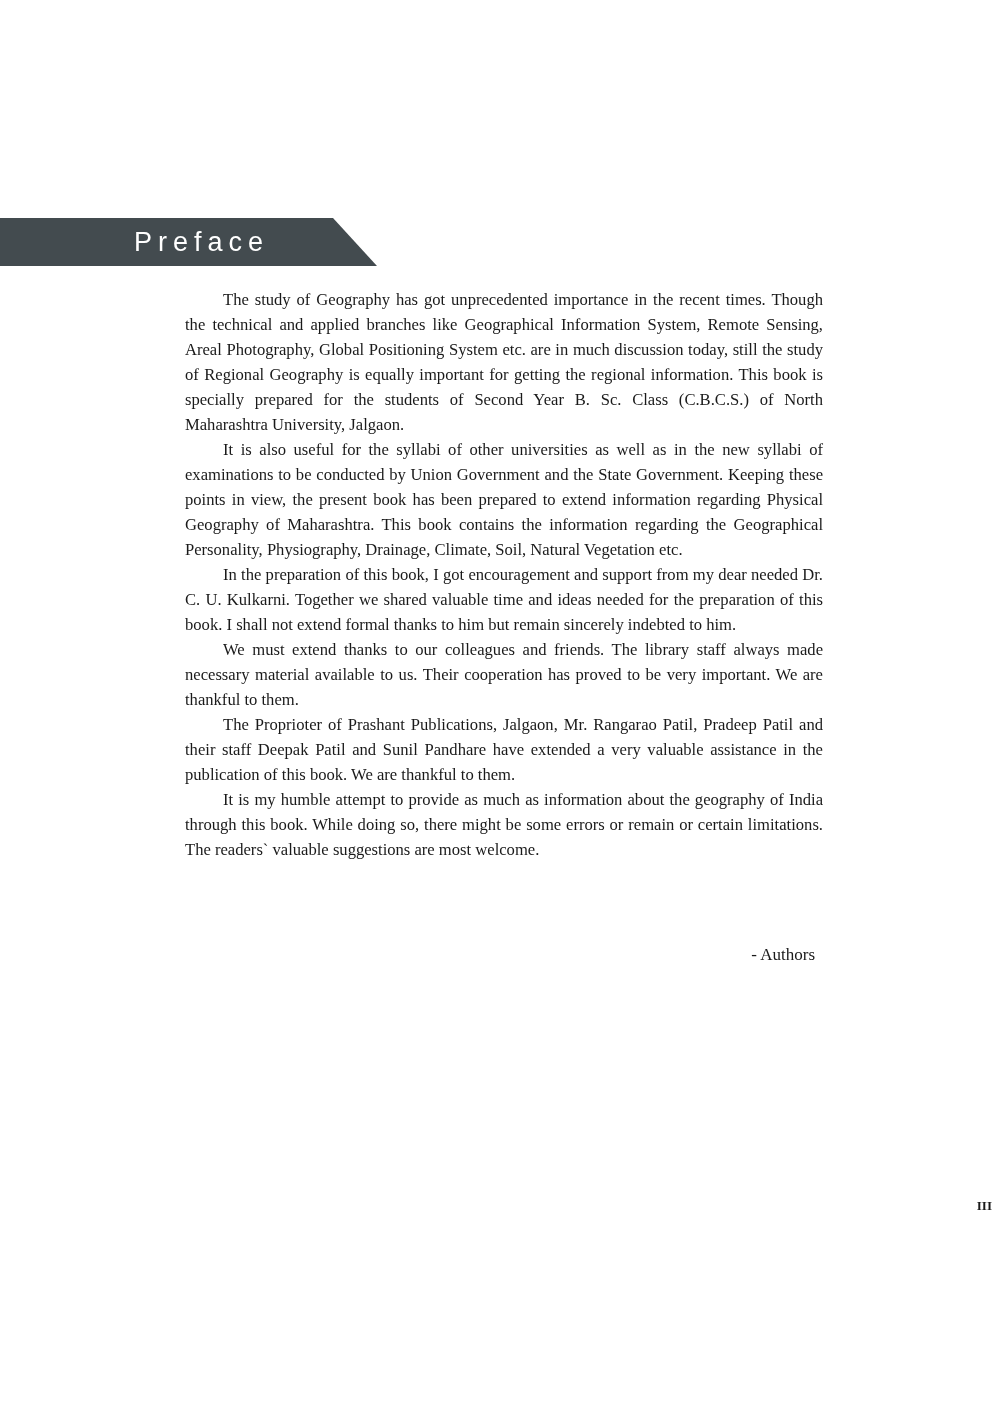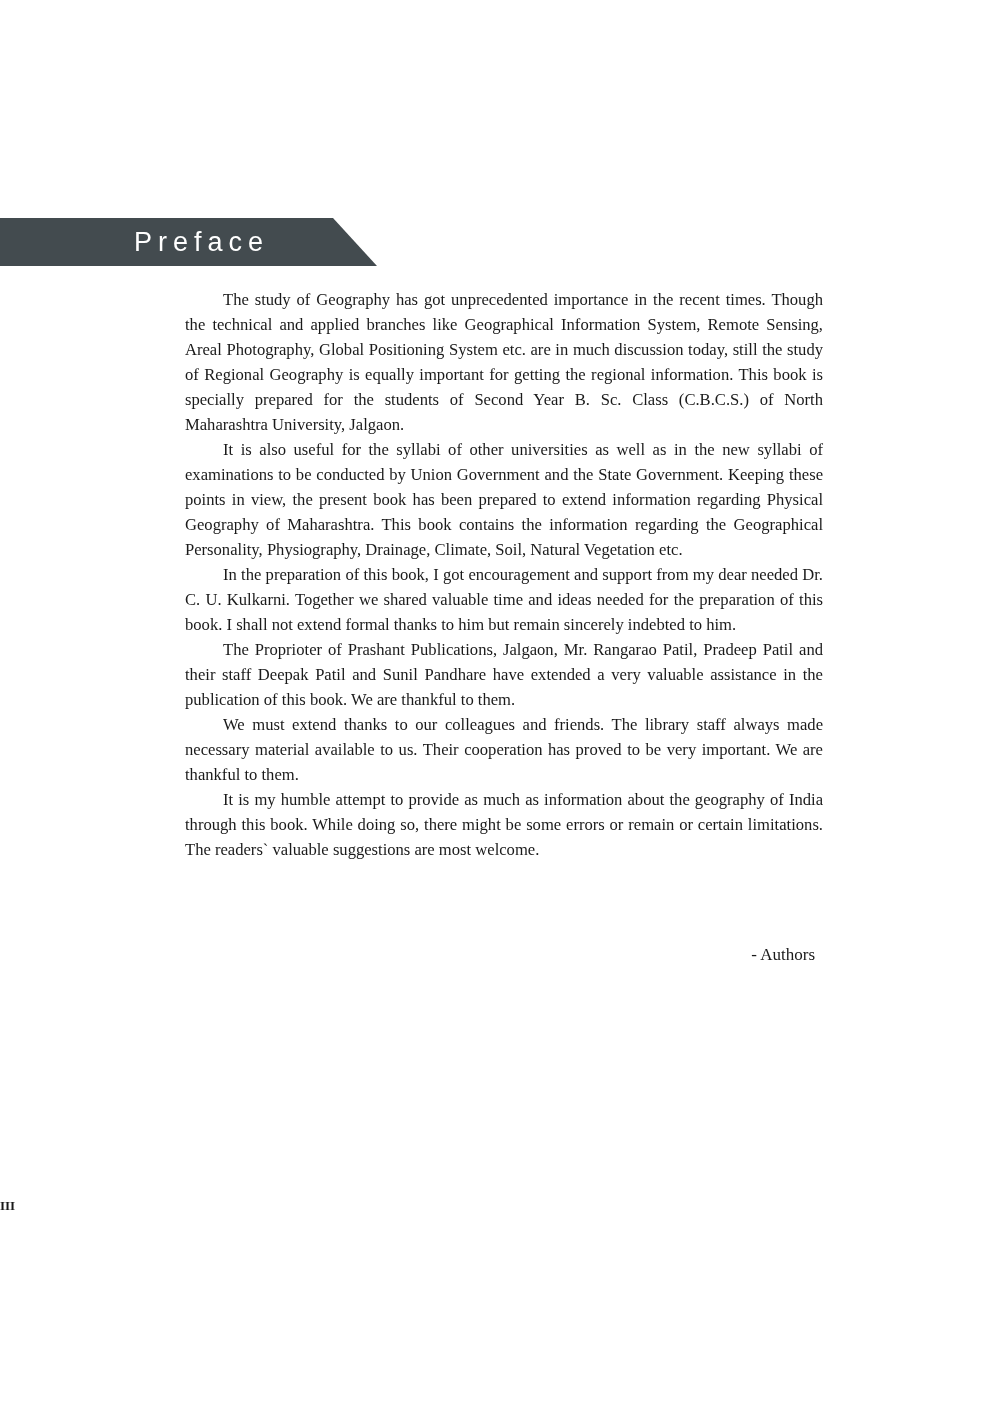--- a/index.html
+++ b/index.html
@@ -19,34 +19,34 @@
   }
   .body-text {
     position: absolute; left: 185px; top: 287px; width: 638px;
     font-size: 16.6px; line-height: 25px; text-align: justify;
   }
   .body-text p { margin: 0; text-indent: 38px; }
   .signature {
     position: absolute; right: 177px; top: 942px; font-size: 17px; font-weight: normal; line-height: 25px;
   }
   .page-number {
-    position: absolute; left: 0; width: 992px; top: 1197px; text-align: left;
+    position: absolute; left: 0; width: 992px; top: 1197px; text-align: right;
     font-size: 13px; font-weight: bold; line-height: 18px;
   }
 </style>
 </head>
 <body>
 
 <div class="banner"></div>
 <h1 class="banner-title" style="margin:0;">Preface</h1>
 
 <div class="body-text">
   <p>The study of Geography has got unprecedented importance in the recent times. Though the technical and applied branches like Geographical Information System, Remote Sensing, Areal Photography, Global Positioning System etc. are in much discussion today, still the study of Regional Geography is equally important for getting the regional information. This book is specially prepared for the students of Second Year B. Sc. Class (C.B.C.S.) of North Maharashtra University, Jalgaon.</p>
   <p>It is also useful for the syllabi of other universities as well as in the new syllabi of examinations to be conducted by Union Government and the State Government. Keeping these points in view, the present book has been prepared to extend information regarding Physical Geography of Maharashtra. This book contains the information regarding the Geographical Personality, Physiography, Drainage, Climate, Soil, Natural Vegetation etc.</p>
   <p>In the preparation of this book, I got encouragement and support from my dear needed Dr. C. U. Kulkarni. Together we shared valuable time and ideas needed for the preparation of this book. I shall not extend formal thanks to him but remain sincerely indebted to him.</p>
+  <p>We must extend thanks to our colleagues and friends. The library staff always made necessary material available to us. Their cooperation has proved to be very important. We are thankful to them.</p>
   <p>The Proprioter of Prashant Publications, Jalgaon, Mr. Rangarao Patil, Pradeep Patil and their staff Deepak Patil and Sunil Pandhare have extended a very valuable assistance in the publication of this book. We are  thankful to them.</p>
-  <p>We must extend thanks to our colleagues and friends. The library staff always made necessary material available to us. Their cooperation has proved to be very important. We are thankful to them.</p>
   <p>It is my humble attempt to provide as much as information about the geography of India through this book. While doing so, there might be some errors or remain or certain limitations. The readers` valuable suggestions are most welcome.</p>
 </div>
 
 <div class="signature">- Authors</div>
 
 <div class="page-number">III</div>
 
 </body></html>

